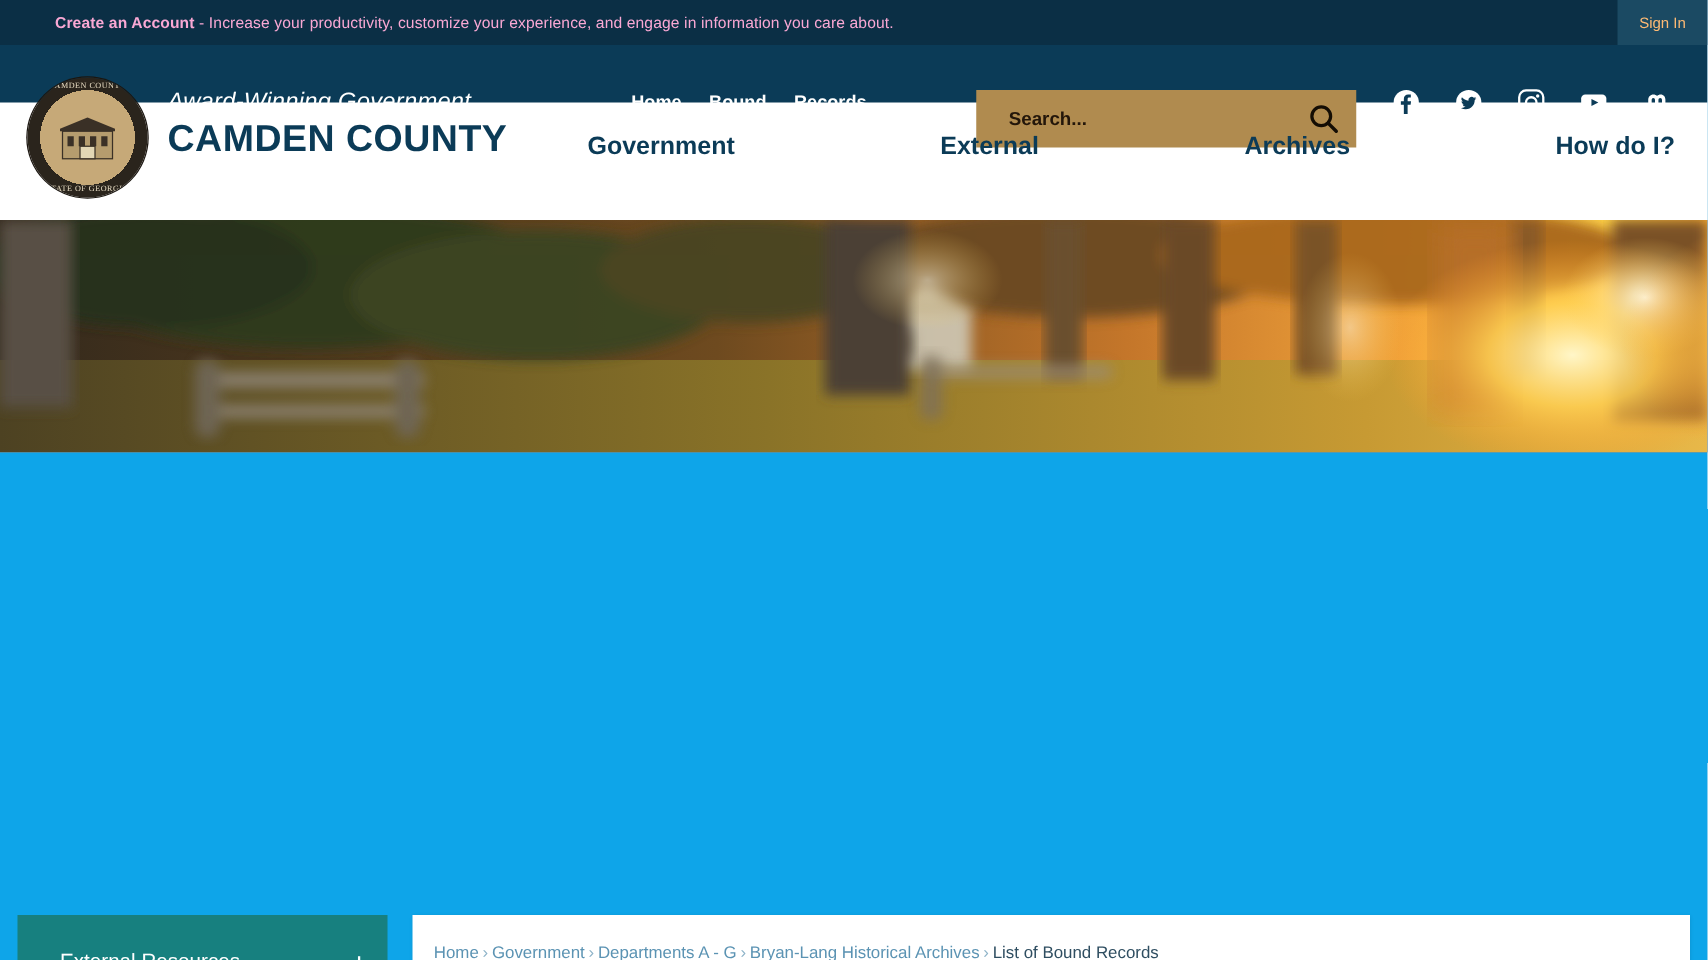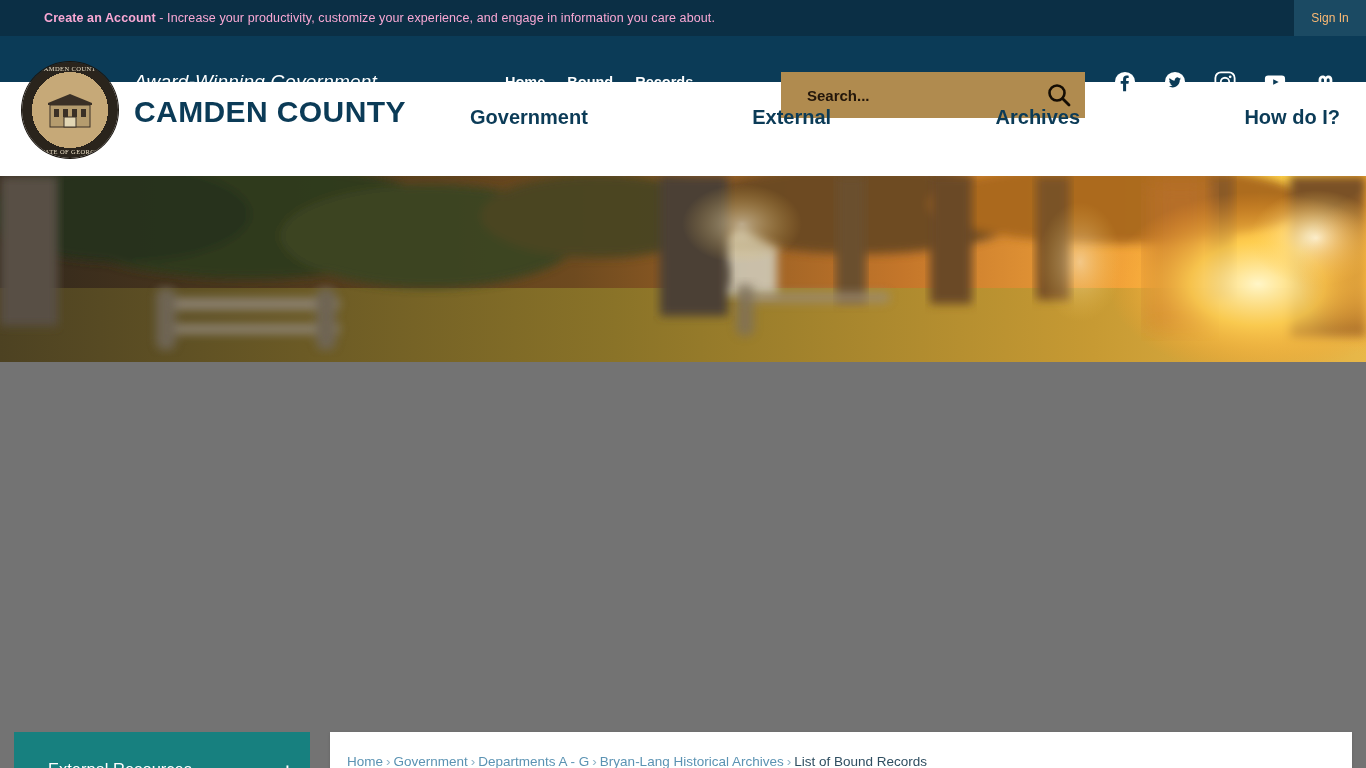--- a/index.html
+++ b/index.html
@@ -132,21 +132,21 @@
     width: 100%; height: 186px;
     overflow: hidden;
     background: #2b2318;
   }
   .hero svg { display: block; width: 100%; height: 100%; }
 
   
   .page {
     position: relative;
     width: 100%; height: 406px;
-    background: #737373;
+    background: #0ea5e9;
     padding-top: 12px;
   }
   .sidebar {
     position: absolute; left: 14px; top: 370px;
     width: 296px; background: #17807f;
     padding: 16px 0 18px 0;
   }
   .side-item {
     position: relative;
     padding: 12px 40px 12px 34px;

